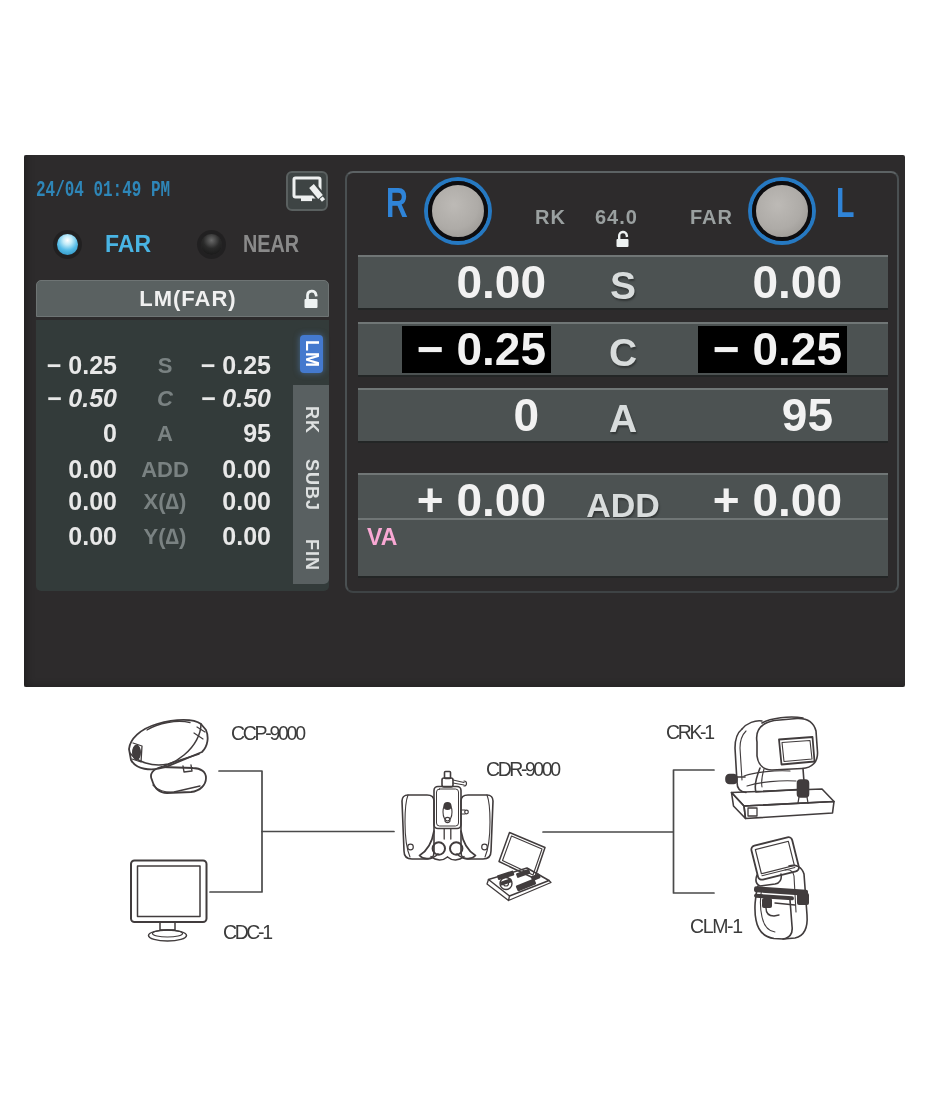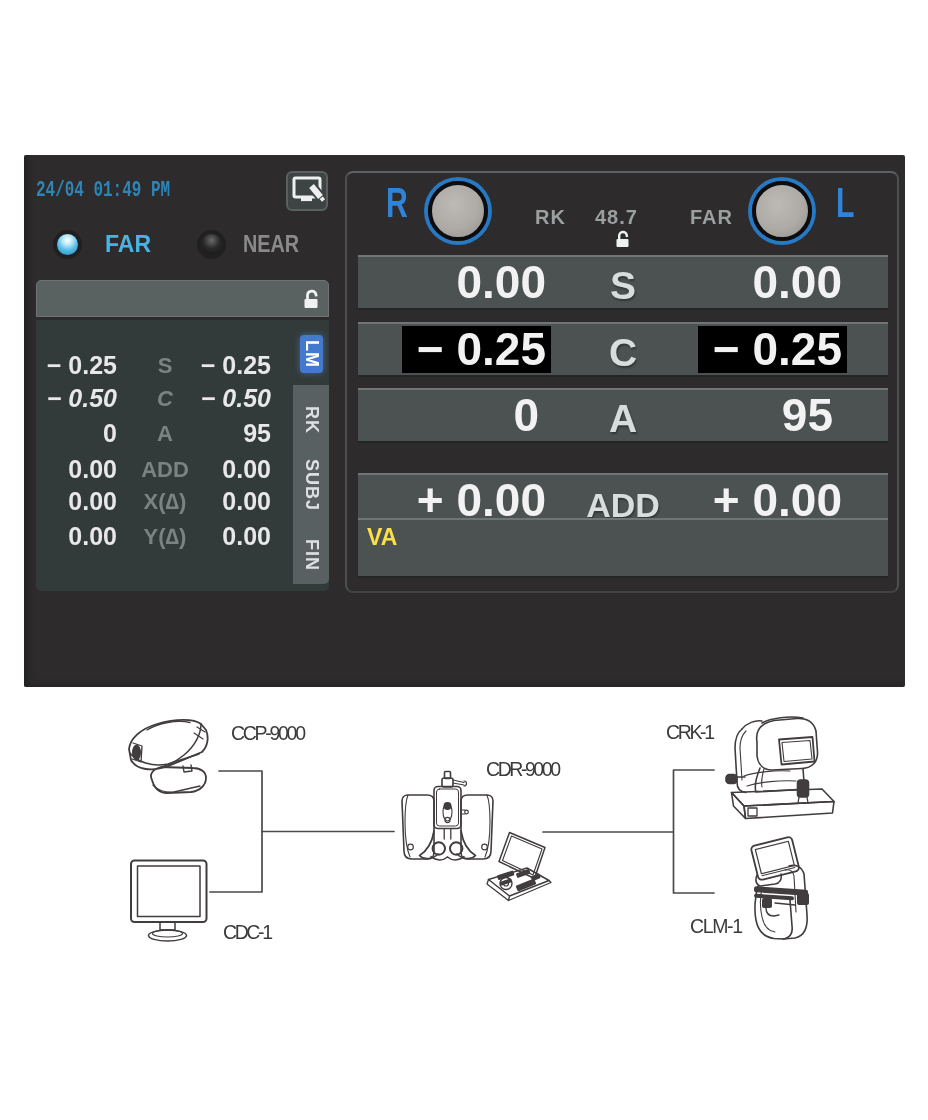--- a/index.html
+++ b/index.html
@@ -40,21 +40,21 @@
 .knob.kr{left:81px;} .knob.kl{left:405px;}
 .glabel{position:absolute;top:33px;color:#9aa0a0;font-size:20px;font-weight:bold;letter-spacing:1px;}
 .g-rk{left:188px;} .g-640{left:248px;} .g-far{left:343px;}
 .bar{position:absolute;left:11px;width:530px;height:55px;background:#4c5252;border-top:2px solid #707676;border-bottom:2px solid #232626;box-sizing:border-box;color:#f2f2f2;}
 .bar .cl{position:absolute;left:0;width:265px;top:-2.5px;text-align:right;padding-right:77px;box-sizing:border-box;font-size:46px;font-weight:bold;}
 .bar .cr{position:absolute;right:0;width:265px;top:-2.5px;text-align:right;padding-right:46px;box-sizing:border-box;font-size:46px;font-weight:bold;}
 .bar .cm{position:absolute;left:215px;width:100px;top:7px;text-align:center;font-size:39px;font-weight:bold;color:#d8dcdc;text-shadow:1px 2px 2px rgba(0,0,0,0.35);}
 .blk{background:#000;padding:0 5px 0 15px;margin-right:-5px;display:inline-block;line-height:47px;}
 .bar-s{top:82px;} .bar-c{top:149px;} .bar-a{top:215px;} .bar-add{top:300px;}
 .bar-va{top:345px;height:60px;}
-.bar-va .va{position:absolute;left:9px;top:4px;font-size:23px;font-weight:bold;color:#fde047;}
+.bar-va .va{position:absolute;left:9px;top:4px;font-size:23px;font-weight:bold;color:#f9a8d4;}
 
 </style>
 </head>
 <body>
 <div class="panel">
   <div class="date">24/04 01:49 PM</div>
   <div class="editbtn">
     <svg width="38" height="36" viewBox="0 0 38 36">
       <rect x="6" y="5" width="26" height="19" rx="1.5" fill="none" stroke="#eef0f0" stroke-width="3"></rect>
       <line x1="13" y1="26.5" x2="24" y2="26.5" stroke="#eef0f0" stroke-width="3.2"></line>
@@ -64,20 +64,21 @@
     </svg>
   </div>
   <div class="radio-row">
     <div class="sphere far"></div>
       <div class="rlabel far">FAR</div>
     <div class="sphere near"></div>
       <div class="rlabel near">NEAR</div>
   </div>
   <div class="lmbox">
     <div class="lmhead">
+        <div class="t">LM(FAR)</div>
       <svg style="position:absolute;right:9px;top:6px" width="16" height="22" viewBox="0 0 16 22">
         <rect x="1.5" y="12" width="13" height="9" rx="1" fill="#eef2f2"></rect>
         <path d="M4.5 12 V8.2 a4.3 4.3 0 0 1 8.5 -0.6 l0.3 1.8" fill="none" stroke="#eef2f2" stroke-width="2.7"></path>
       </svg>
     </div>
     <div class="lmbody"></div>
     <div class="tabstrip">
       <div class="tabrest"></div>
       <div class="tab lm">
           <span>LM</span>
@@ -121,21 +122,21 @@
         <span class="lv">0.00</span>
         <span class="lab">Y(∆)</span>
         <span class="rv">0.00</span>
       </div>
   </div>
   <div class="rpanel">
     <div class="toprow">
       <div class="R">R</div>
       <div class="knob kr"></div>
       <div class="glabel g-rk">RK</div>
-      <div class="glabel g-640">48.7</div>
+      <div class="glabel g-640">64.0</div>
       <svg style="position:absolute;left:268px;top:57px" width="16" height="18" viewBox="0 0 16 18">
         <rect x="1.5" y="9" width="12" height="8" rx="1" fill="#eef2f2"></rect>
         <path d="M4.2 9 V6 a3.8 3.8 0 0 1 7.6 -0.5 l0.2 1.5" fill="none" stroke="#eef2f2" stroke-width="2.4"></path>
       </svg>
       <div class="glabel g-far">FAR</div>
       <div class="knob kl"></div>
       <div class="L">L</div>
     </div>
     <div class="bar bar-s">
         <span class="cl">0.00</span>

